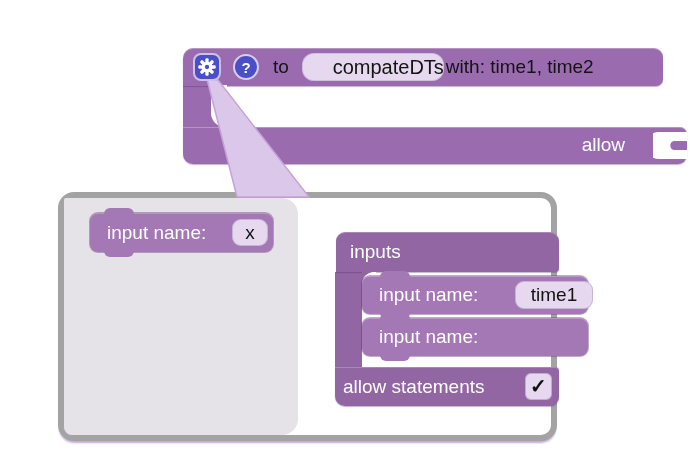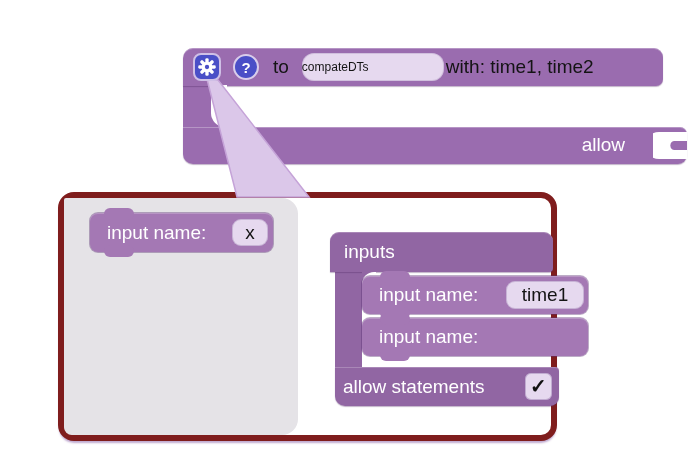--- a/index.html
+++ b/index.html
@@ -18,59 +18,59 @@
   #fillet-bot-patch{left:211px;top:111px;width:16px;height:16px;}
   #fillet-bot-white{left:211px;top:111px;width:16px;height:16px;border-bottom-left-radius:14px;}
 
   #gear-btn{position:relative;z-index:6;margin-left:10px;width:28px;height:28px;border-radius:8px;
     background:#4a4fc7;border:2px solid #cfc0e6;box-sizing:border-box;display:flex;align-items:center;justify-content:center;cursor:pointer;}
   #help-btn{margin-left:12px;width:26px;height:26px;border-radius:50%;background:#4a4fc7;border:2px solid #d9cdeb;
     box-sizing:border-box;color:#fff;font-size:15px;font-weight:bold;display:flex;align-items:center;justify-content:center;cursor:pointer;}
   .blk-text{color:#141414;font-size:19px;}
   #to-label{margin-left:14px;}
   #proc-name-field{margin-left:13px;width:142px;height:28px;border-radius:12px;background:#e6d9ef;
-    box-shadow:inset 0 0 0 1px rgba(110,70,140,.18);display:flex;align-items:center;justify-content:flex-start;color:#141414;font-size:12px;}
+    box-shadow:inset 0 0 0 1px rgba(110,70,140,.18);display:flex;align-items:center;justify-content:flex-end;color:#141414;font-size:20px;}
   #params-text{margin-left:2px;}
   #return-label{position:absolute;right:62px;top:0;height:37px;line-height:36px;color:#fff;font-size:19px;}
   #return-socket{position:absolute;right:0;top:0;}
 
   
   #callout{position:absolute;left:190px;top:76px;z-index:3;}
 
   
   #dialog{position:absolute;left:58px;top:192px;width:499px;height:249px;box-sizing:border-box;
-    border:6px solid #7f1d1d;border-radius:16px;background:#fff;box-shadow:0 3px 2px -1px rgba(140,100,170,.55);}
+    border:6px solid #a3a3a3;border-radius:16px;background:#fff;box-shadow:0 3px 2px -1px rgba(140,100,170,.55);}
   #flyout-panel{position:absolute;left:0;top:0;width:234px;height:237px;background:#e5e3e7;border-radius:2px 16px 16px 8px;}
 
   
   .mblock{position:absolute;background:#a478b4;border-radius:8px;box-shadow:0 0 0 1px rgba(90,50,115,.4), inset 0 1px 0 rgba(255,255,255,.22);}
   .mblock::before,.mblock::after{content:"";position:absolute;width:30px;height:12px;border-radius:7px;background:inherit;}
   .mblock::before{top:-5px;}
   .mblock::after{bottom:-5px;}
   .bump14::before,.bump14::after{left:14px;}
   .bump18::before,.bump18::after{left:18px;}
   .mblock .mlabel{position:relative;z-index:2;color:#fff;font-size:19px;}
   .mfield{position:absolute;z-index:2;background:#e6d9ef;border-radius:9px;box-shadow:inset 0 0 0 1px rgba(110,70,140,.25);
     display:flex;align-items:center;justify-content:center;color:#141414;font-size:19px;}
 
   #flyout-block{left:26px;top:15px;width:183px;height:39px;line-height:39px;cursor:grab;}
   #flyout-block .mlabel{margin-left:17px;}
   #flyout-field{left:142px;top:6px;width:36px;height:27px;}
 
   
   .ibar{position:absolute;background:#9166a3;box-shadow:inset 0 1px 0 rgba(255,255,255,.22), 0 1px 1px rgba(80,40,100,.35);}
-  #inputs-topbar{left:266px;top:34px;width:223px;height:40px;border-radius:9px 9px 4px 0;line-height:40px;}
+  #inputs-topbar{left:272px;top:34px;width:223px;height:40px;border-radius:9px 9px 4px 0;line-height:40px;}
   #inputs-topbar .mlabel{margin-left:14px;color:#fff;font-size:19px;}
   #inputs-spine{left:271px;top:74px;width:27px;height:95px;box-shadow:none;}
   #ifillet-patch{left:298px;top:74px;width:14px;height:14px;background:#9166a3;}
   #ifillet-white{left:298px;top:74px;width:14px;height:14px;border-top-left-radius:12px;}
   #item-row-0{left:298px;top:78px;width:226px;height:38px;line-height:38px;cursor:grab;}
   #item-row-1{left:298px;top:120px;width:226px;height:38px;line-height:38px;cursor:grab;}
   .item-label{margin-left:17px;}
-  .item-field{left:144px;top:5px;width:78px;height:28px;}
+  .item-field{left:153px;top:5px;width:78px;height:28px;}
   #allow-bar{left:271px;top:169px;width:224px;height:39px;border-radius:0 4px 9px 10px;line-height:39px;}
   #allow-bar .mlabel{margin-left:8px;color:#fff;font-size:19px;}
   #allow-checkbox{position:absolute;left:190px;top:6px;width:27px;height:27px;border-radius:6px;background:#e6d9ef;
     box-shadow:inset 0 0 0 1px rgba(110,70,140,.3);display:flex;align-items:center;justify-content:center;
     color:#111;font-size:20px;font-weight:bold;cursor:pointer;}
 </style>
 </head>
 <body>
 
 <div id="stage">

